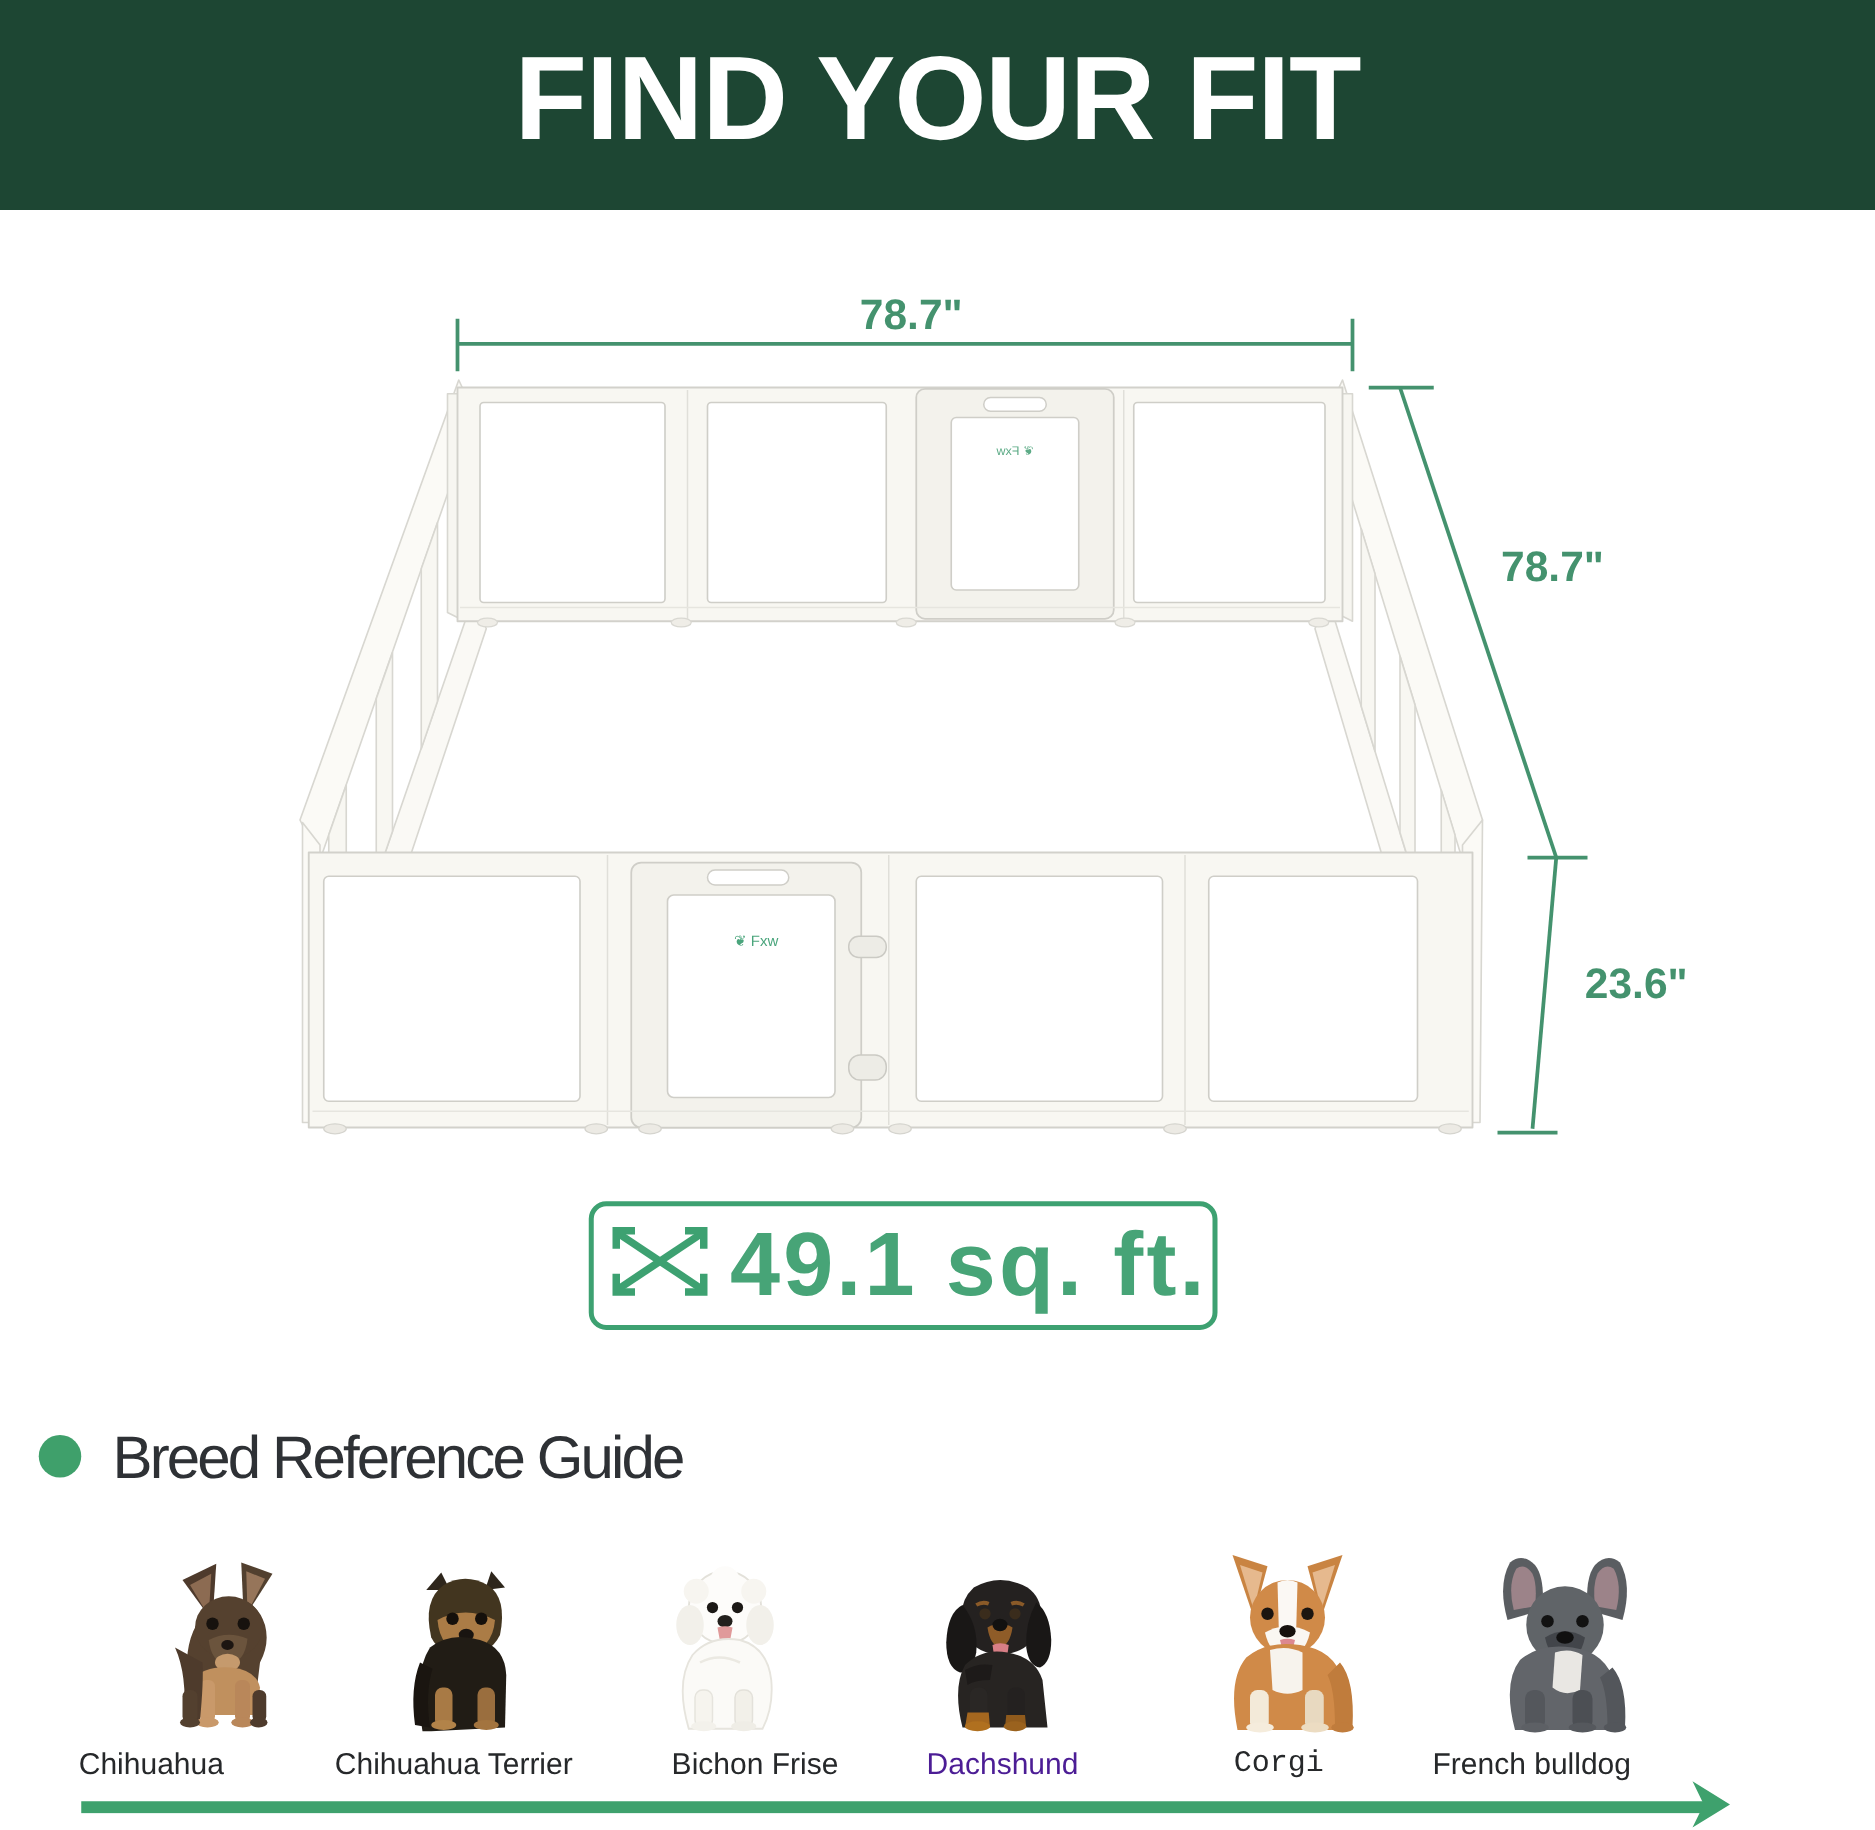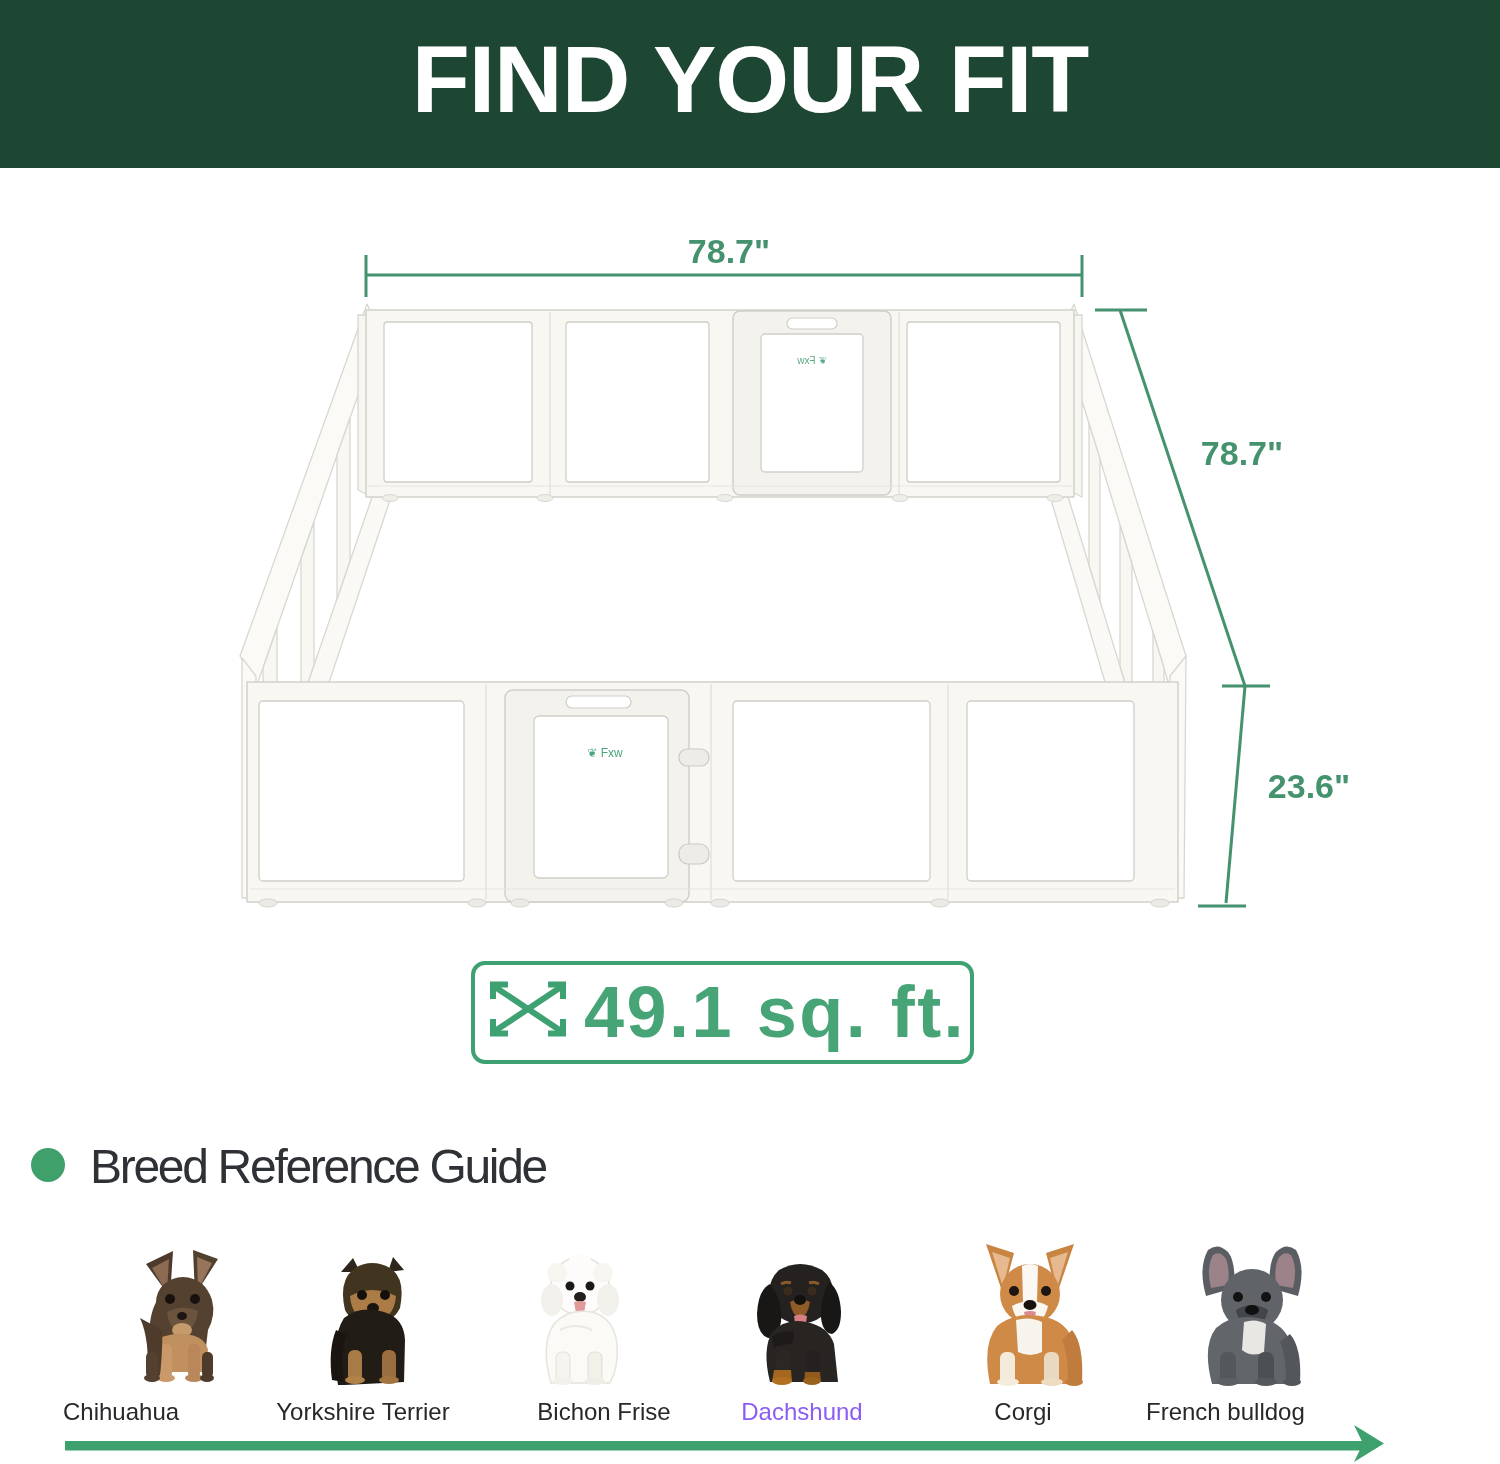--- a/index.html
+++ b/index.html
@@ -274,22 +274,22 @@
     <rect x="1220" y="1352" width="16" height="32" rx="7" fill="#54575c"></rect>
     <rect x="1258" y="1352" width="16" height="32" rx="7" fill="#4c4f54"></rect>
     <path d="M1290,1334 Q1302,1348 1300,1382 L1286,1382 Q1286,1354 1280,1342 Z" fill="#53565b"></path>
     <ellipse cx="1228" cy="1382" rx="11" ry="4" fill="#5d6065"></ellipse>
     <ellipse cx="1266" cy="1382" rx="11" ry="4" fill="#55585d"></ellipse>
     <ellipse cx="1292" cy="1382" rx="9" ry="4" fill="#53565b"></ellipse>
   </g>
 </svg>
 
 <div class="abs" style="left:63px;top:1398px;width:200px;font-size:24px;color:#26282a;">Chihuahua</div>
-<div class="abs" style="left:233px;top:1398px;width:260px;text-align:center;font-size:24px;color:#26282a;">Yorkshire Terrier</div>
+<div class="abs" style="left:233px;top:1398px;width:260px;text-align:center;font-size:24px;color:#26282a;">Chihuahua Terrier</div>
 <div class="abs" style="left:504px;top:1398px;width:200px;text-align:center;font-size:24px;color:#26282a;">Bichon Frise</div>
-<div class="abs" style="left:702px;top:1398px;width:200px;text-align:center;font-size:24px;color:#8b5cf6;">Dachshund</div>
-<div class="abs" style="left:923px;top:1398px;width:200px;text-align:center;font-size:24px;color:#26282a;">Corgi</div>
+<div class="abs" style="left:702px;top:1398px;width:200px;text-align:center;font-size:24px;color:#4c1d95;">Dachshund</div>
+<div class="abs" style="left:923px;top:1398px;width:200px;text-align:center;font-size:24px;color:#26282a;font-family:Liberation Mono, monospace;">Corgi</div>
 <div class="abs" style="left:1146px;top:1398px;width:200px;text-align:left;font-size:24px;color:#26282a;">French bulldog</div>
 
 <svg class="abs" style="left:0;top:1420px;" width="1500" height="44" viewBox="0 0 1500 44">
   <rect x="65" y="21" width="1300" height="9.5" fill="#3ea16d"></rect>
   <polygon points="1354,5 1384,23.5 1354,42 1363,23.5" fill="#3ea16d"></polygon>
 </svg>
 
 </body></html>

